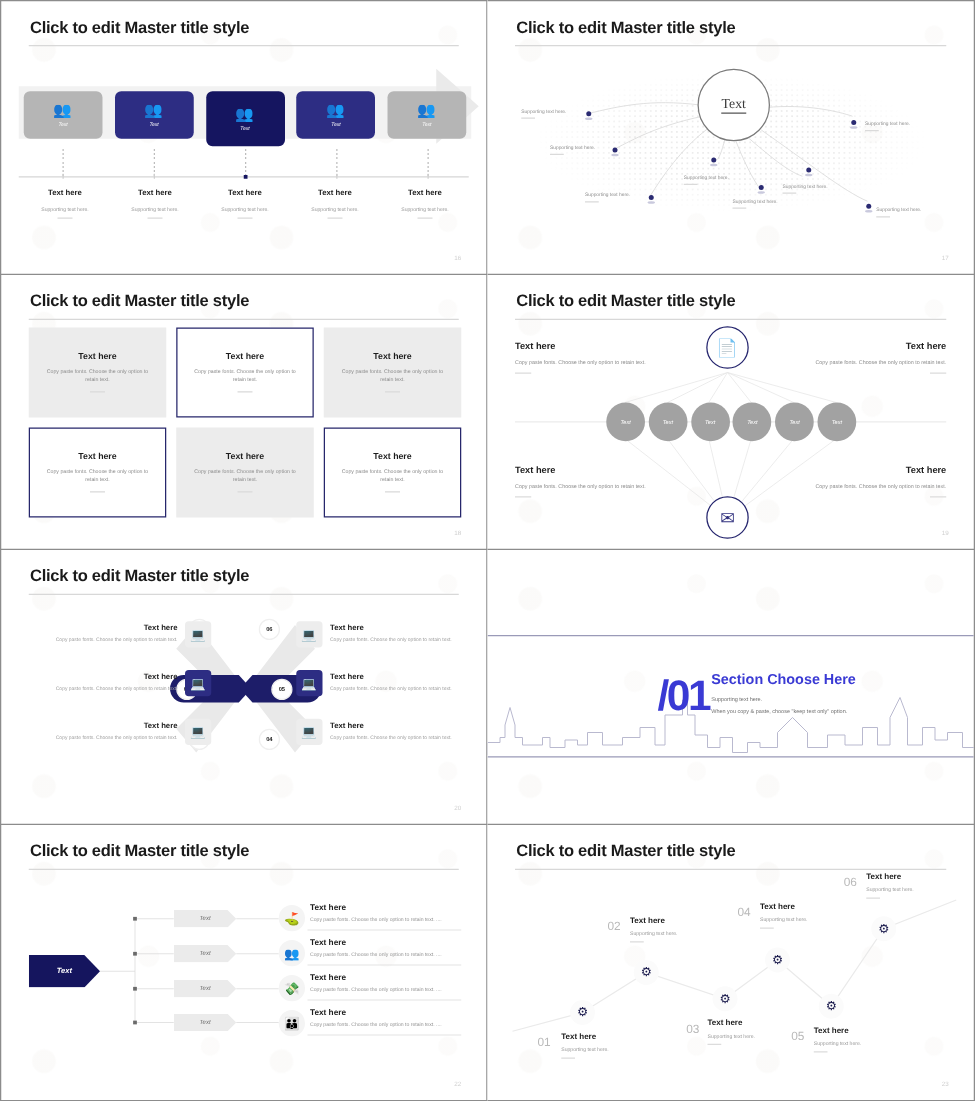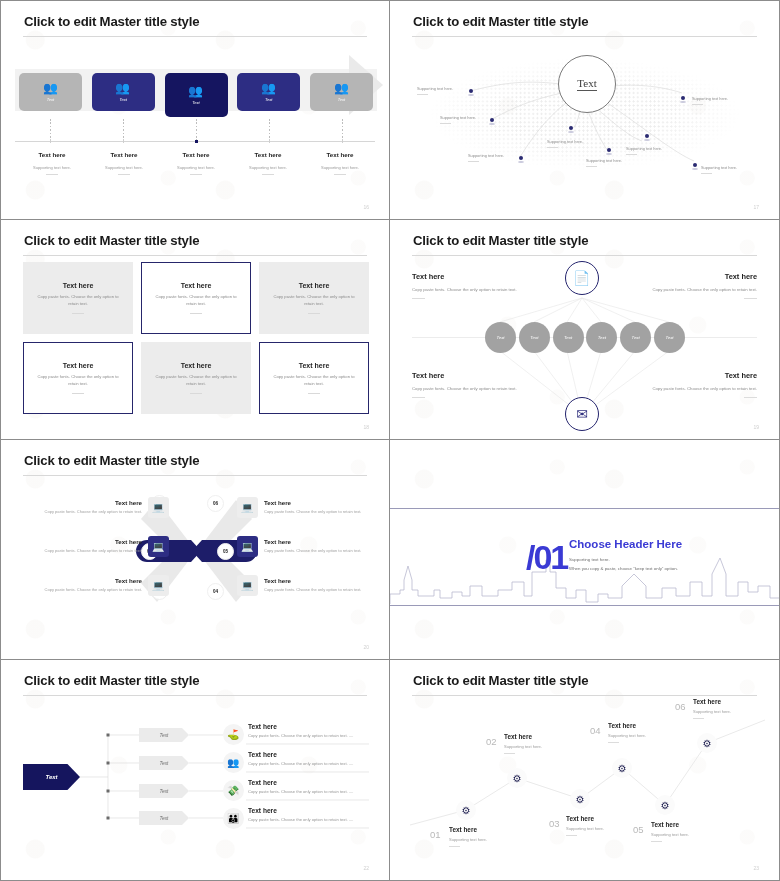--- a/index.html
+++ b/index.html
@@ -506,21 +506,21 @@
       <polyline fill="none" stroke="#b9b9cf" stroke-width="0.8" points="0,52 0,42 10,42 10,38 14,38 14,28 18,14 22,28 22,38 28,38 28,44 44,44 44,38 50,38
                 50,46 62,46 62,40 72,40 72,44 80,44 80,34 92,34 92,44 108,44 108,38 122,38 122,30
                 134,30 134,44 142,44 142,20 156,20 156,8 160,8 160,20 166,20 166,36 176,36 176,46
                 186,46 186,38 196,38 196,50 208,50 208,42 218,42 218,46 232,46 232,34 244,22
                 256,34 256,46 272,46 272,36 286,36 286,44 300,44 300,30 312,30 312,44 322,44
                 322,22 330,6 336,22 336,44 348,44 348,30 358,30 358,40 368,40 368,34 380,34
                 380,46 390,46 390,52"></polyline>
     </svg>
 
     <div class="s6-num" style="left:136px;top:98px">/01</div>
-    <div class="s6-h" style="left:179px;top:98px">Choose Header Here</div>
+    <div class="s6-h" style="left:179px;top:98px">Section Choose Here</div>
     <div class="s6-p1" style="left:179px;top:117px">Supporting text here.</div>
     <div class="s6-p2" style="left:179px;top:126px">When you copy &amp; paste, choose "keep text only" option.</div>
   </div>
 
   <div class="slide col1" style="grid-column:1;grid-row:4;border-bottom:1px solid #8c8c8c">
     <div class="wm"></div>
     <div class="title">Click to edit Master title style</div>
     <div class="rule"></div>
 
     <svg class="s7-lines" width="390" height="221">

